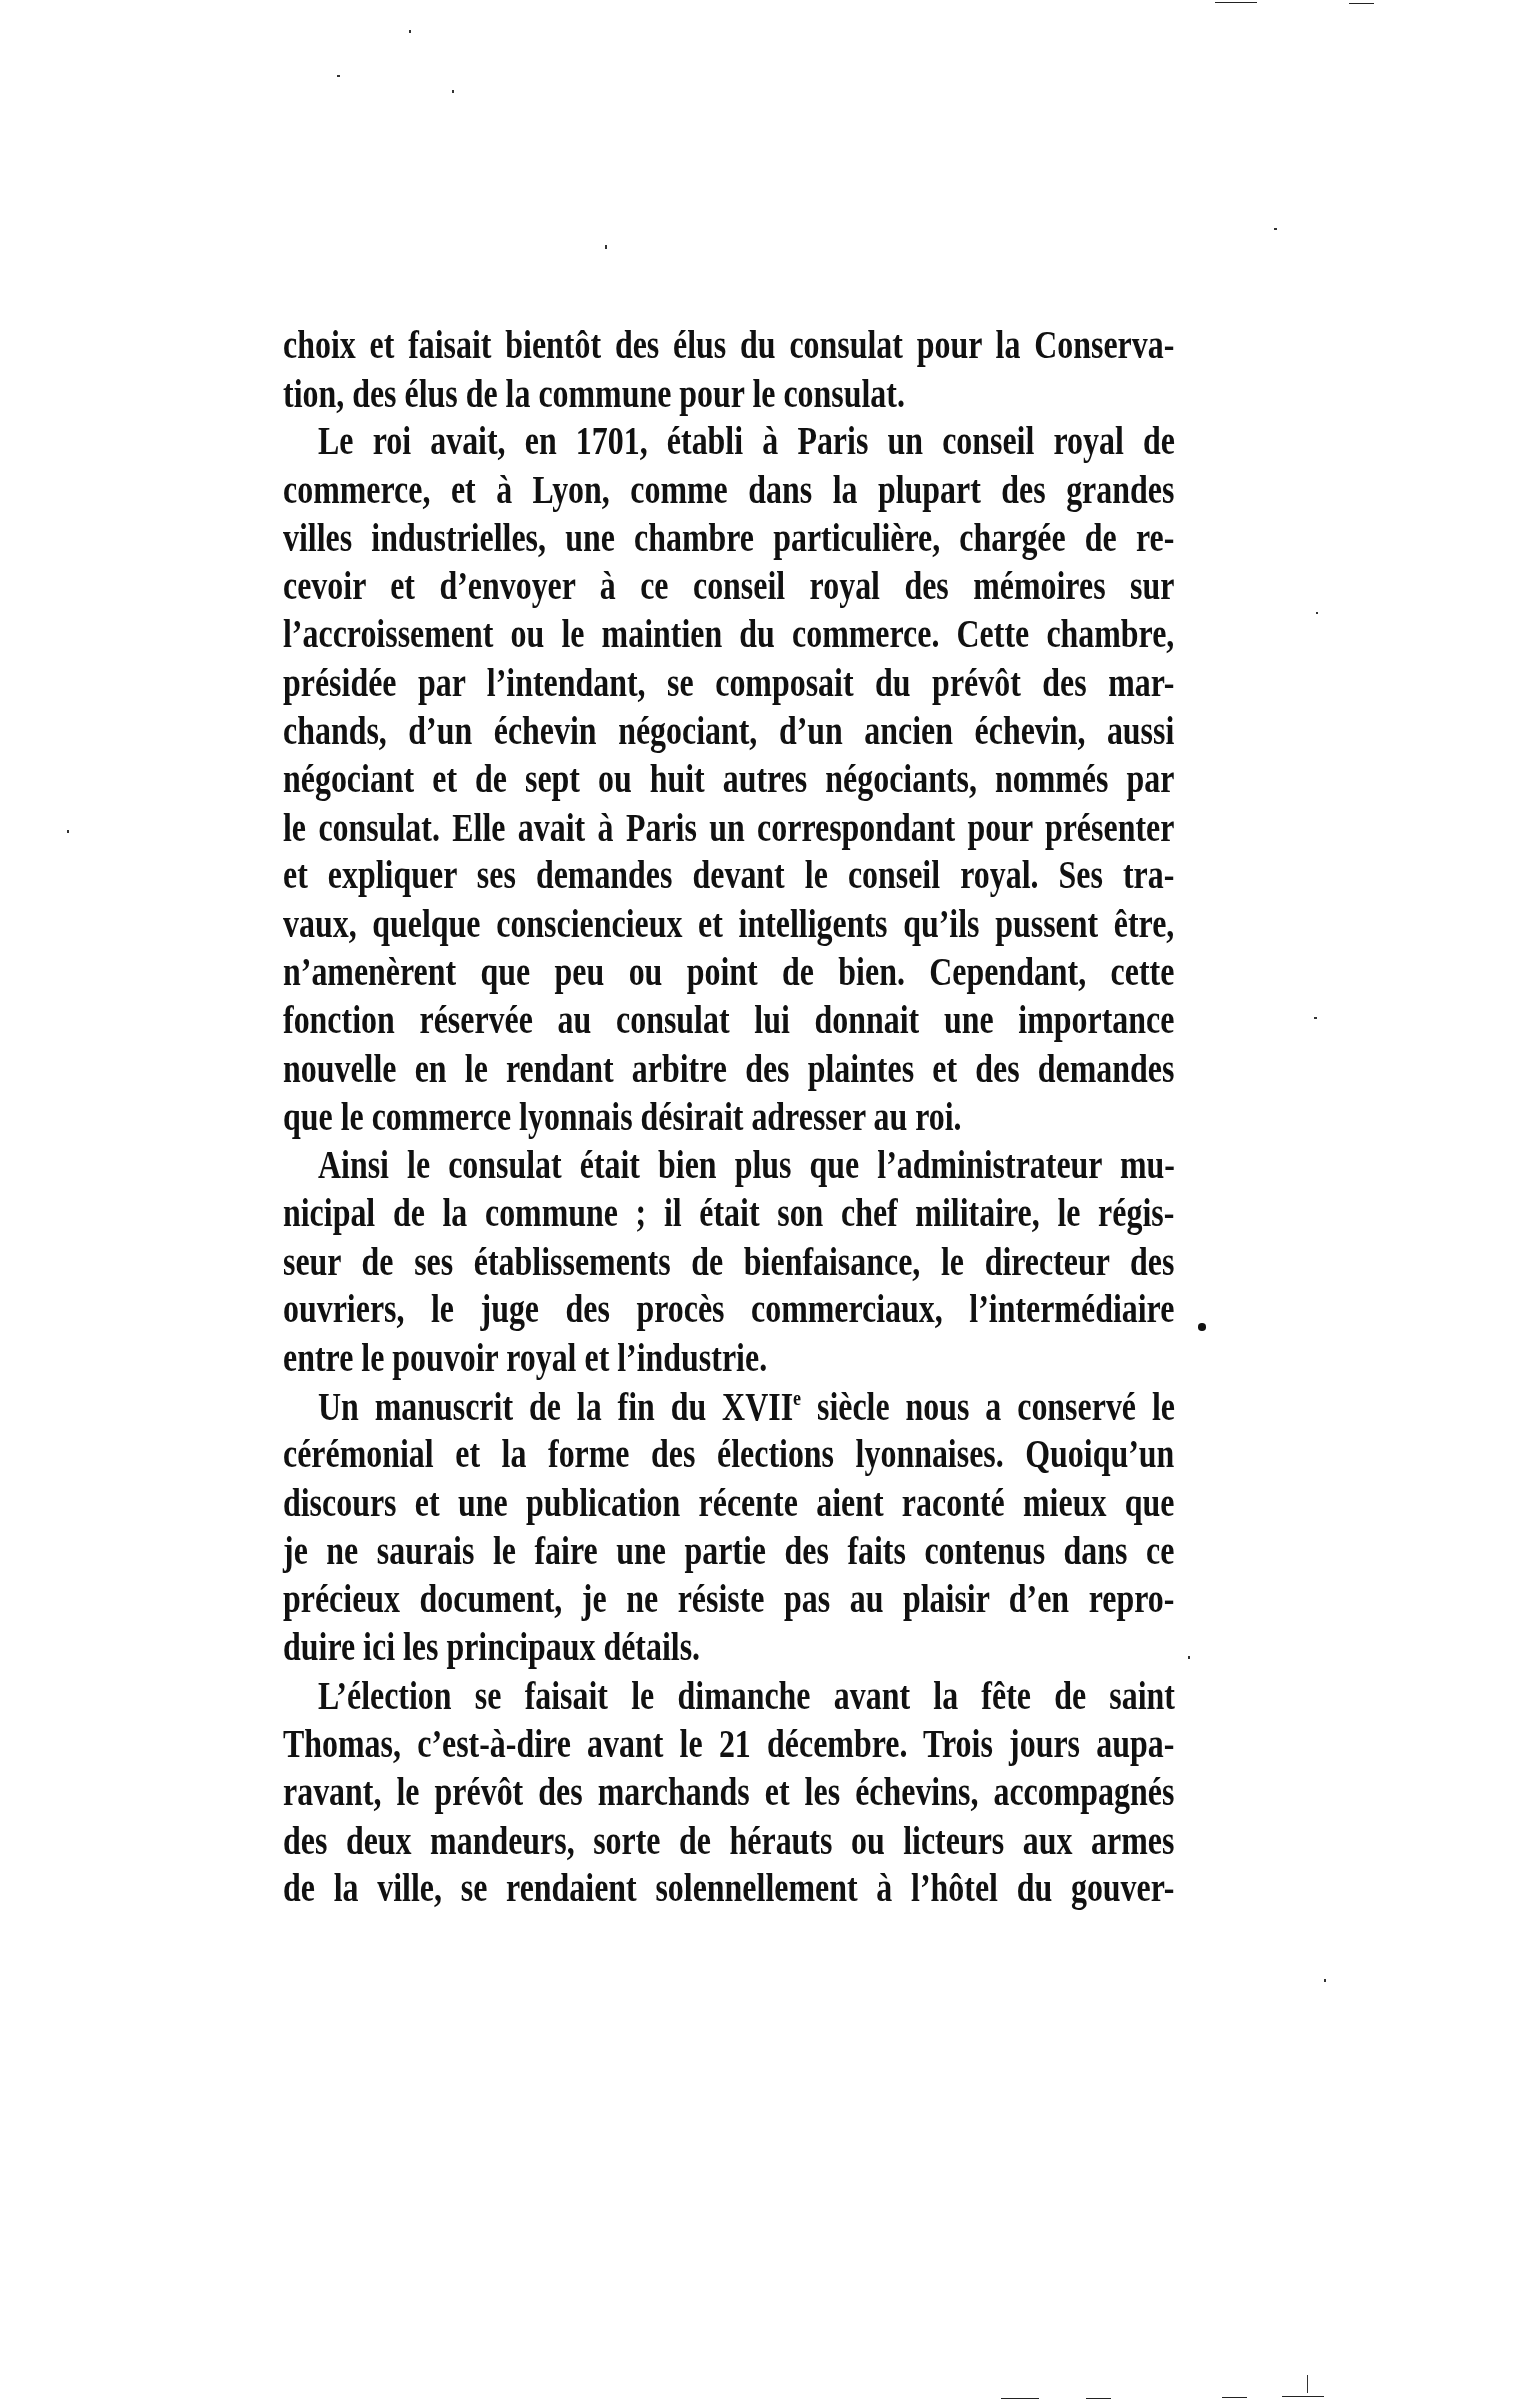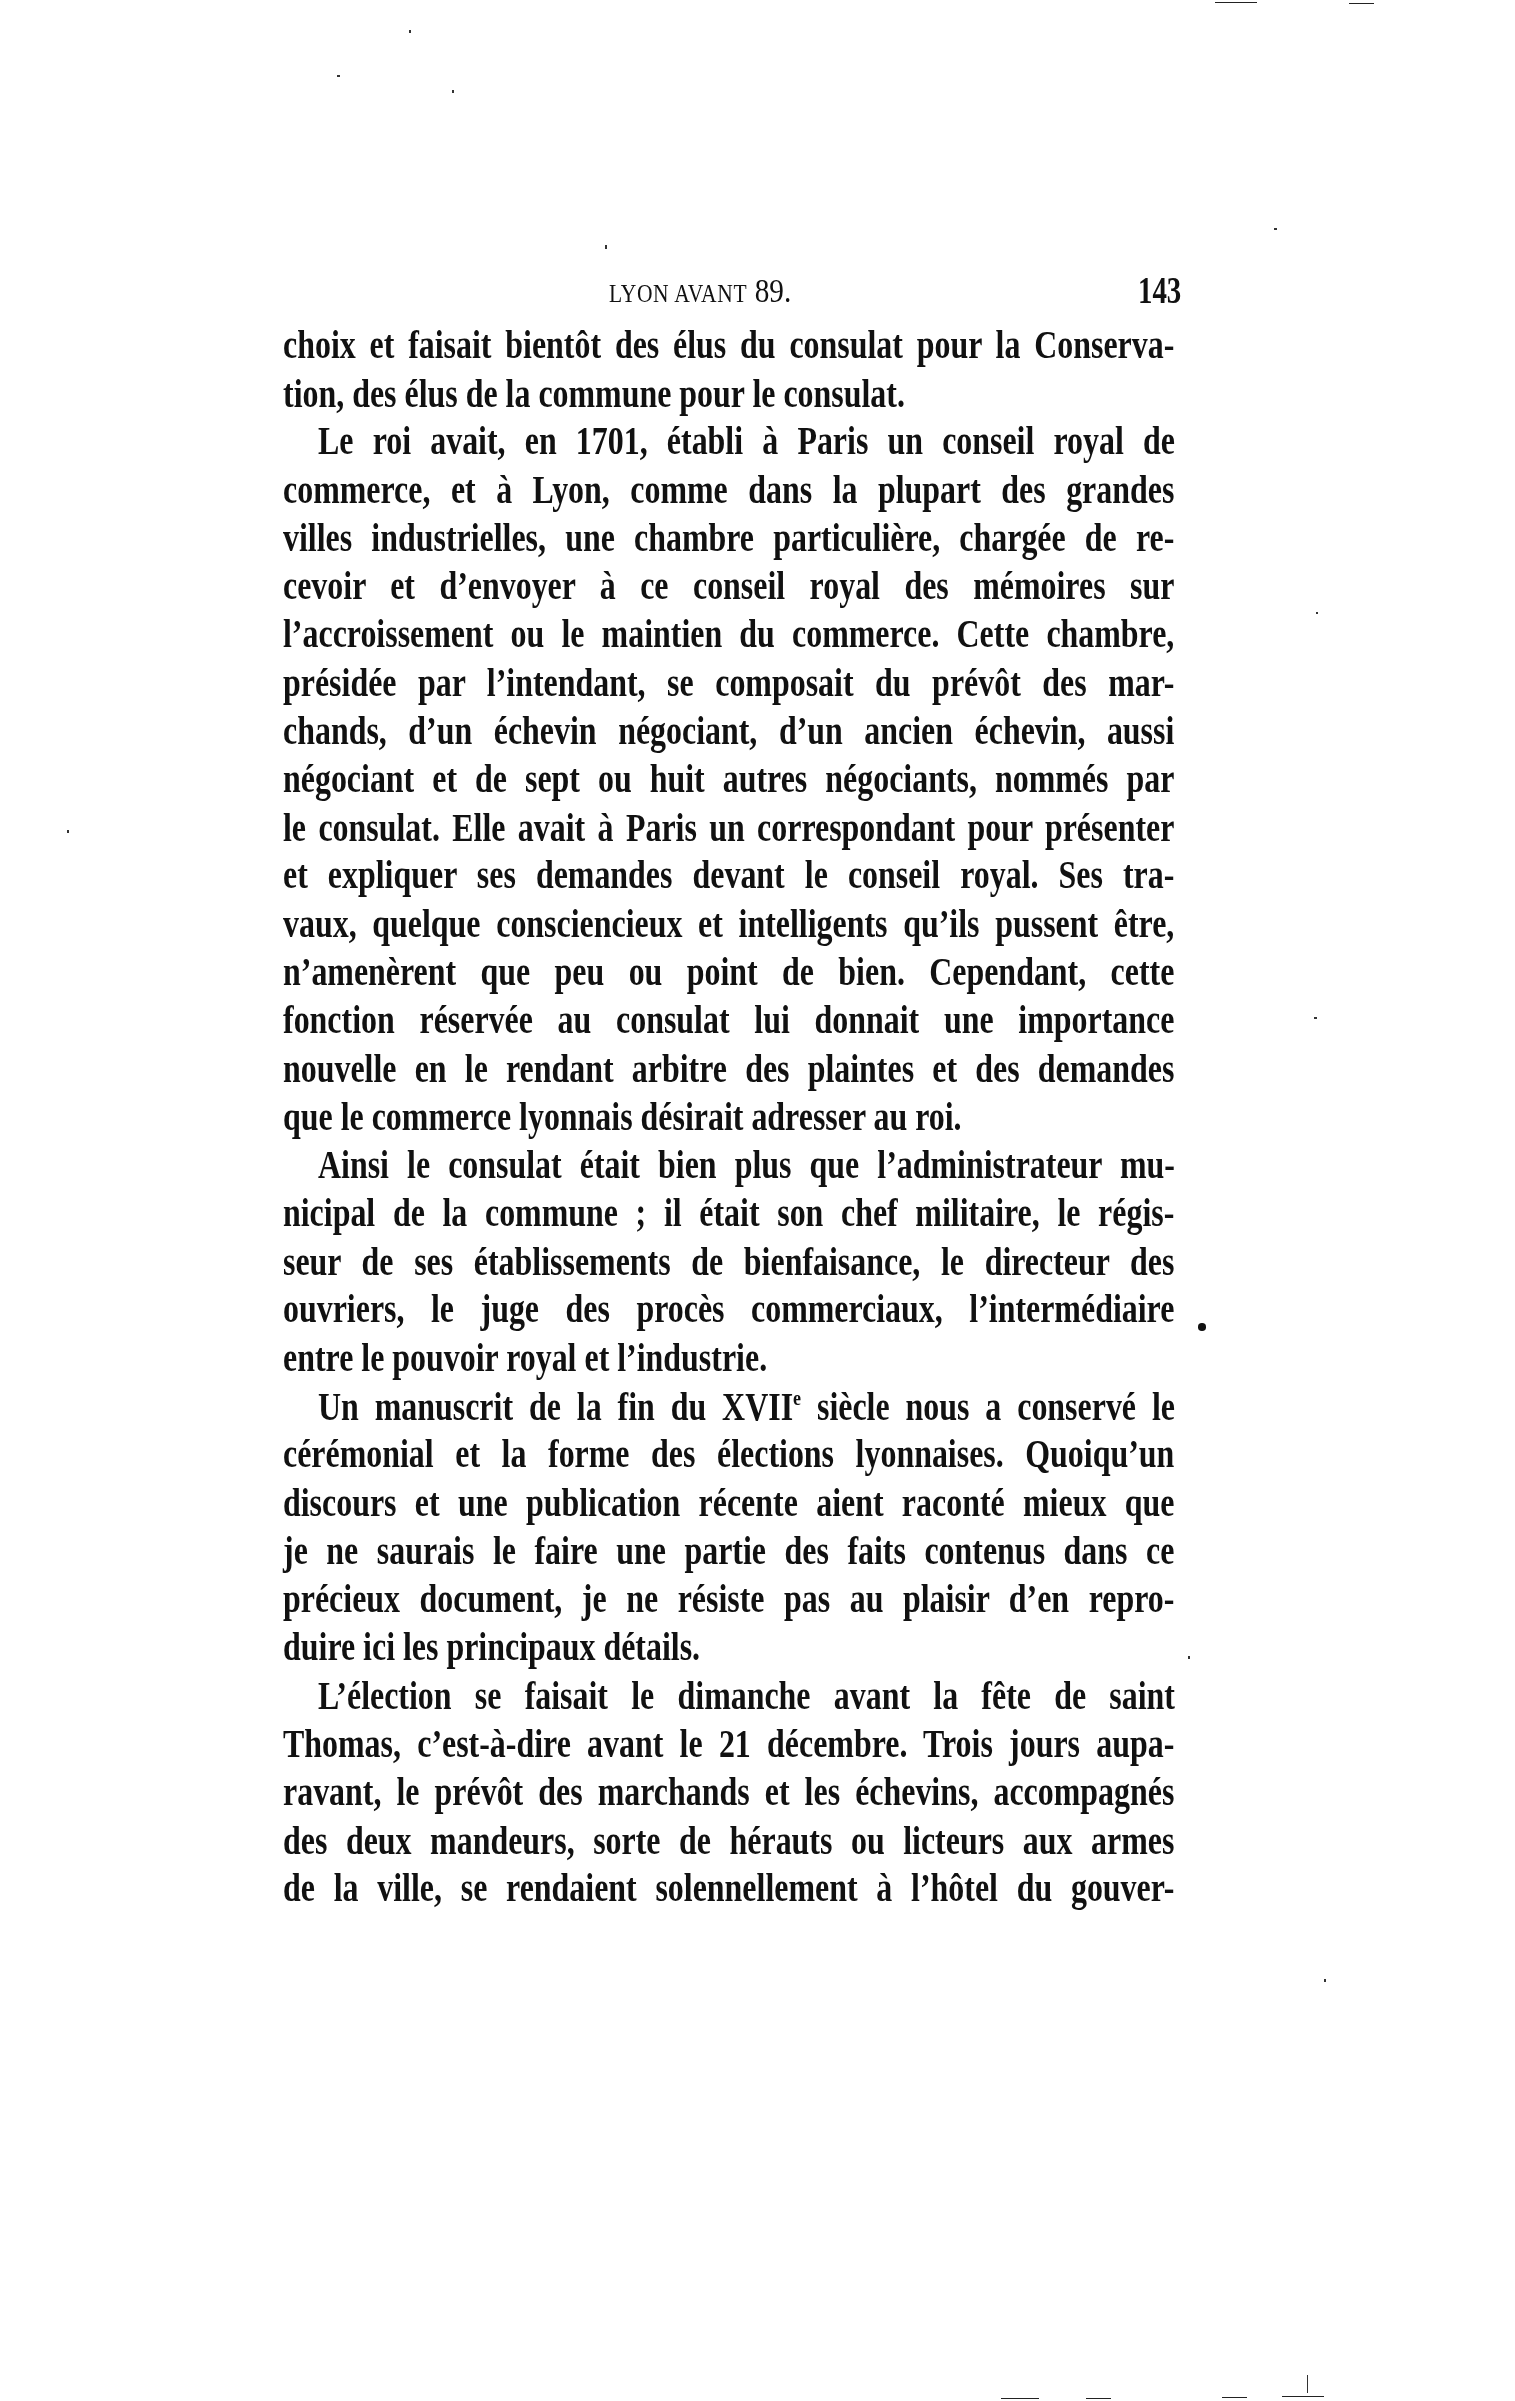--- a/index.html
+++ b/index.html
@@ -44,24 +44,20 @@
     border-radius: 50%; background: #111;
   }
   .speck { position: absolute; background: #333; }
   .edge-line { position: absolute; height: 1.7px; background: #222; }
 </style>
 </head>
 <body>
 
 <div class="page">
 
-  <div class="running-head">
-    <div class="rh-title"><span class="sc">LYON AVANT</span> <span>89.</span></div>
-    <div class="rh-num">143</div>
-  </div>
 
   <div class="body-text">
 
     <div class="line" style="top:321px">choix et faisait bientôt des élus du consulat pour la Conserva-</div>
     <div class="line last" style="top:370px">tion, des élus de la commune pour le consulat.</div>
 
     <div class="line indent" style="top:417px">Le roi avait, en 1701, établi à Paris un conseil royal de</div>
     <div class="line" style="top:466px">commerce, et à Lyon, comme dans la plupart des grandes</div>
     <div class="line" style="top:514px">villes industrielles, une chambre particulière, chargée de re-</div>
     <div class="line" style="top:562px">cevoir et d’envoyer à ce conseil royal des mémoires sur</div>

